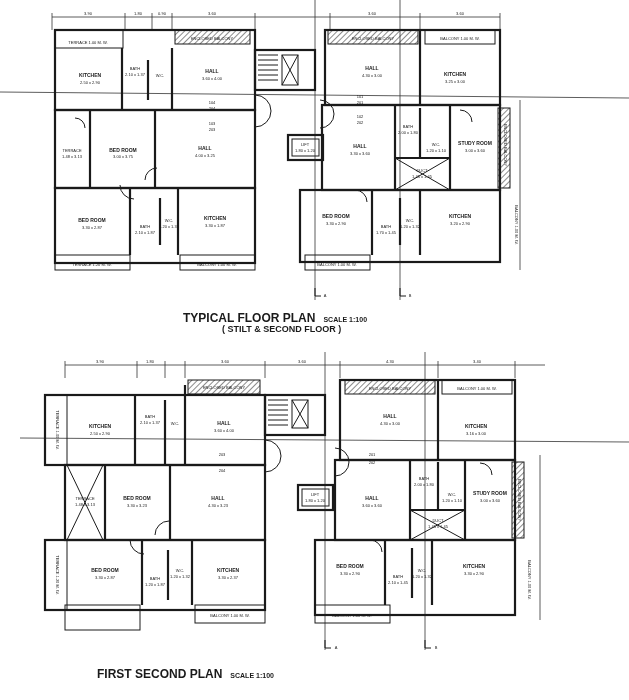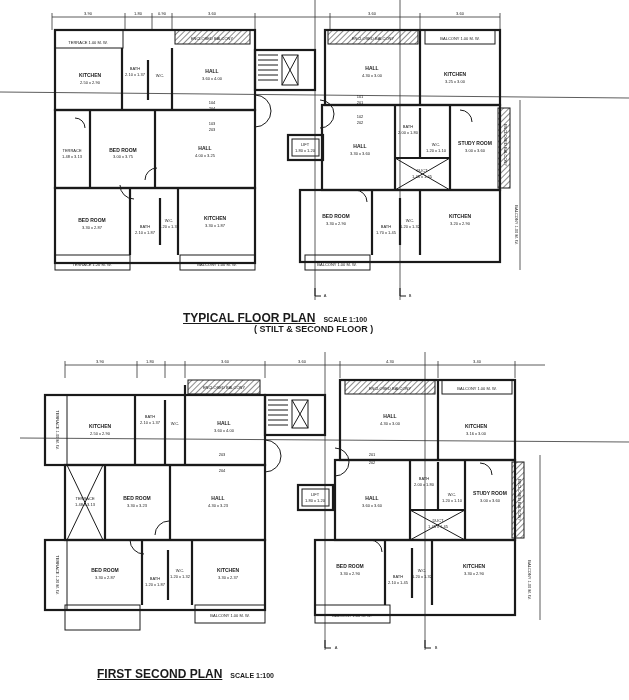--- a/index.html
+++ b/index.html
@@ -5,21 +5,21 @@
   html,body{margin:0;padding:0;background:#ffffff;}
   body{width:629px;height:700px;position:relative;overflow:hidden;font-family:"Liberation Sans",sans-serif;color:#1a1a1a;}
   svg{position:absolute;left:0;top:0;}
   .w{stroke:#1a1a1a;fill:none;stroke-width:2.2;}
   .wt{stroke:#1a1a1a;fill:none;stroke-width:1;}
   .dim{stroke:#333;fill:none;stroke-width:0.8;}
   .hatch{fill:url(#hatch);stroke:#1a1a1a;stroke-width:1;}
   .lbl{font-family:"Liberation Sans",sans-serif;font-size:5px;font-weight:bold;fill:#1a1a1a;text-anchor:middle;}
   .lbls{font-family:"Liberation Sans",sans-serif;font-size:4px;fill:#1a1a1a;text-anchor:middle;}
   .title{position:absolute;font-family:"Liberation Sans",sans-serif;font-weight:bold;color:#1a1a1a;}
-  .t-main{font-size:12px;text-decoration:underline;}
+  .t-main{font-size:12px;}
   .t-scale{font-size:7px;margin-left:8px;text-decoration:none;}
   .t-sub{font-size:9px;}
 </style>
 </head>
 <body>
 
 <svg width="629" height="700" viewBox="0 0 629 700">
   <defs>
     <pattern id="hatch" width="4" height="4" patternUnits="userSpaceOnUse" patternTransform="rotate(45)">
       <line x1="0" y1="0" x2="0" y2="4" stroke="#1a1a1a" stroke-width="1"></line>
@@ -332,17 +332,17 @@
     <text class="lbls" x="477" y="363">3.40</text>
 
     <text class="lbls" x="336" y="649">A</text>
     <text class="lbls" x="436" y="649">B</text>
   </g>
 </svg>
 
 <div class="title" style="left:183px;top:308px;">
   <span class="t-main">TYPICAL FLOOR PLAN</span><span class="t-scale">SCALE 1:100</span>
 </div>
-<div class="title t-sub" style="left:222px;top:324px;margin-left:32px;">( STILT &amp; SECOND FLOOR )</div>
+<div class="title t-sub" style="left:222px;top:324px;">( STILT &amp; SECOND FLOOR )</div>
 
 <div class="title" style="left:97px;top:664px;">
   <span class="t-main">FIRST SECOND PLAN</span><span class="t-scale">SCALE 1:100</span>
 </div>
 
 </body></html>

